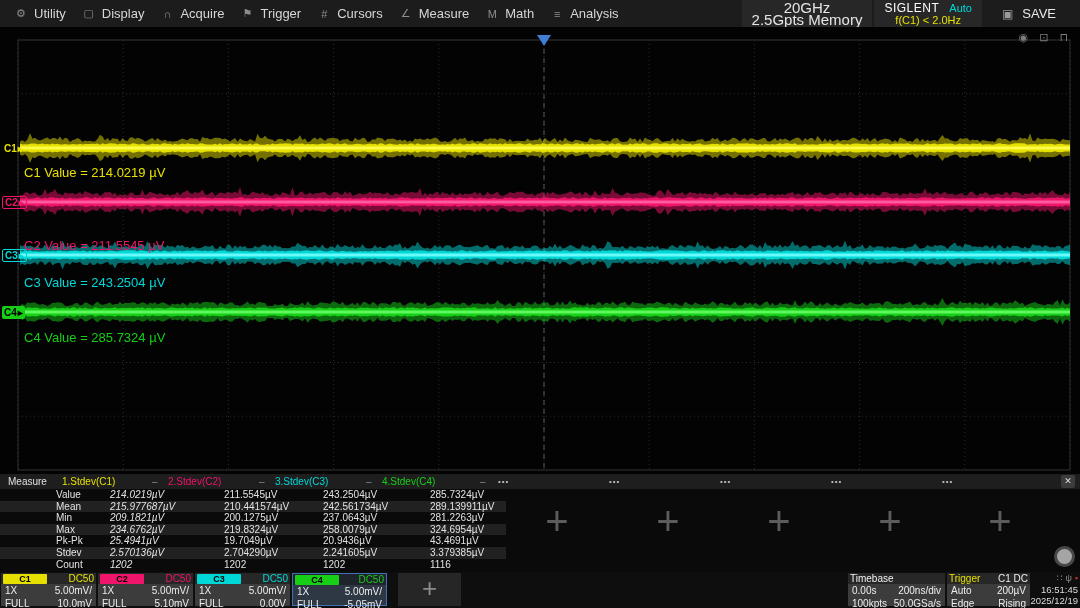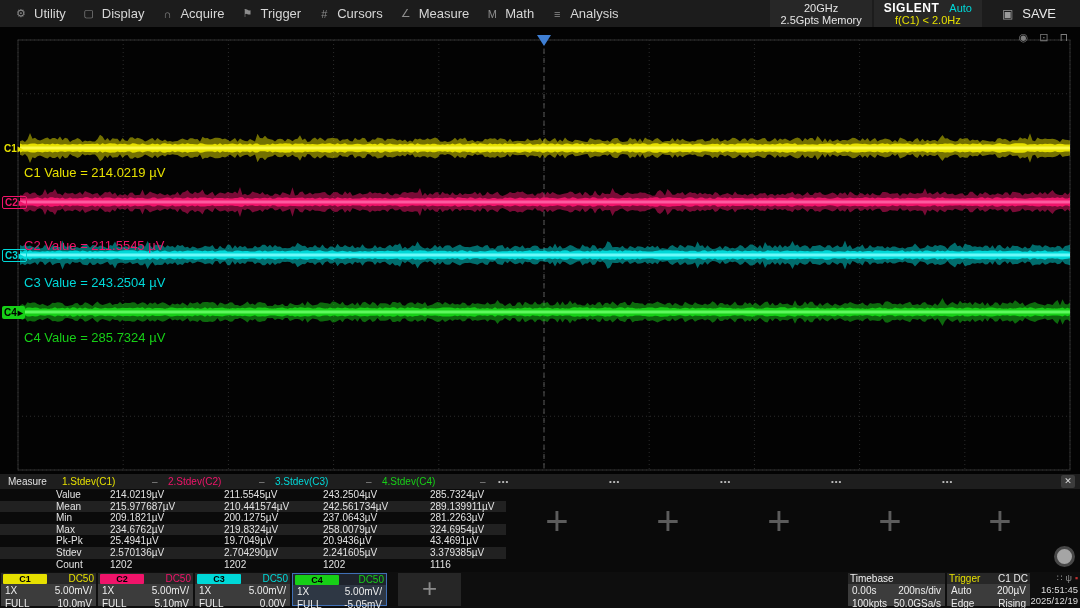--- a/index.html
+++ b/index.html
@@ -8,23 +8,23 @@
 
   
   .menubar{position:absolute;top:0;left:0;width:1080px;height:27px;background:#1c1c1c;
            display:flex;align-items:center;color:#d6d6d6;font-size:13px;}
   .menu-left{display:flex;align-items:center;gap:17px;padding-left:15px;}
   .menu-item{display:flex;align-items:center;gap:7px;cursor:default;white-space:nowrap;}
   .menu-item .mi{color:#8d8d8d;font-size:11px;width:12px;text-align:center;}
   .menu-right{margin-left:auto;display:flex;align-items:stretch;height:27px;}
   .acq-block,.brand-block{background:#272727;display:flex;flex-direction:column;justify-content:center;
            text-align:center;padding:0 10px;line-height:12px;}
-  .acq-block{font-size:11px;color:#e5e5e5;margin-right:2px;}
+  .acq-block{font-size:15px;color:#e5e5e5;margin-right:2px;}
   .brand-line{display:flex;justify-content:center;gap:10px;align-items:baseline;}
-  .brand{font-weight:bold;font-size:12px;color:#fff;letter-spacing:.5px;}
+  .brand{font-weight:normal;font-size:12px;color:#fff;letter-spacing:.5px;}
   .trig-status{font-size:11px;}
   .freq{font-size:11px;}
   .save-btn{display:flex;align-items:center;gap:9px;padding:0 24px 0 20px;font-size:13px;color:#e8e8e8;}
   .save-btn .mi{color:#9a9a9a;font-size:12px;}
 
   
   .scope{position:absolute;top:27px;left:0;width:1080px;height:447px;background:#030303;}
   .scope svg{position:absolute;top:0;left:0;}
   .corner-icons{position:absolute;top:4px;right:12px;display:flex;gap:11px;color:#7e7e7e;font-size:11px;}
   .corner-icons span{cursor:default;}
@@ -47,21 +47,21 @@
   .m-d0{left:152px;} .m-d1{left:259px;} .m-d2{left:366px;} .m-d3{left:480px;}
   .m-more{color:#c0c0c0;font-size:8px;letter-spacing:1px;}
   .m-m0{left:498px;} .m-m1{left:609px;} .m-m2{left:720px;} .m-m3{left:831px;} .m-m4{left:942px;}
   .m-close{position:absolute;right:5px;top:1px;width:14px;height:13px;background:#3c3c3c;border-radius:2px;
            color:#ddd;font-size:9px;line-height:13px;text-align:center;}
   .m-rows{position:absolute;top:15px;left:0;width:1080px;}
   .m-row{position:relative;height:11.6px;line-height:11.6px;}
   .m-row.alt{background:linear-gradient(to right,#212121 0,#212121 506px,transparent 506px);}
   .m-row span{position:absolute;white-space:nowrap;color:#e2e2e2;margin-left:48px;}
   .m-rl{left:8px;color:#cfcfcf;}
-  .m-c0{left:62px;} .m-c1{left:176px;text-align:center;} .m-c2{left:275px;} .m-c3{left:382px;}
+  .m-c0{left:62px;font-style:italic;} .m-c1{left:176px;text-align:center;} .m-c2{left:275px;} .m-c3{left:382px;}
   .slot-plus{position:absolute;top:26px;width:44px;height:44px;color:#5c5c5c;font-size:40px;font-weight:100;
              line-height:42px;text-align:center;}
   .sp0{left:535px;} .sp1{left:646px;} .sp2{left:757px;} .sp3{left:868px;} .sp4{left:978px;}
   .m-handle{position:absolute;left:1054px;top:72px;width:15px;height:15px;border-radius:50%;
             background:#a5a5a5;border:3px solid #484848;}
 
   
   .footer{position:absolute;top:572px;left:0;width:1080px;height:36px;background:#0e0e0e;font-size:10px;}
   .fbox{position:absolute;top:1px;height:33px;background:#3c3c3c;color:#ececec;box-sizing:border-box;}
   .fb0{left:1px;width:95px;} .fb1{left:98px;width:95px;} .fb2{left:195px;width:95px;}

